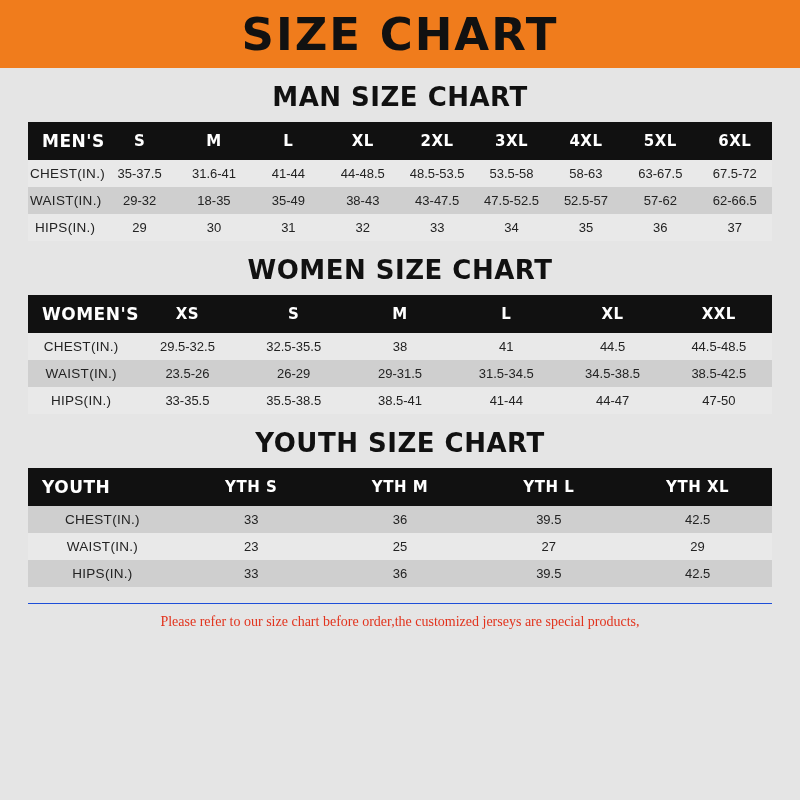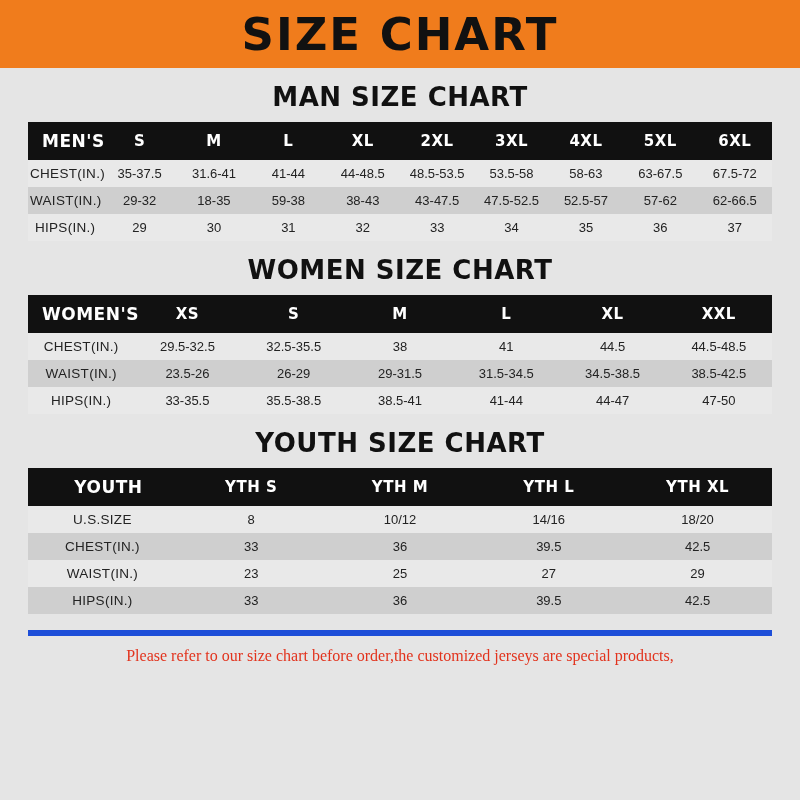--- a/index.html
+++ b/index.html
@@ -69,41 +69,41 @@
   table.size-table thead th {
     background: #111111;
     color: #ffffff;
     font-size: 15px;
     font-weight: bold;
     padding: 9px 2px;
     font-family: "DejaVu Sans", sans-serif;
     letter-spacing: 0.5px;
   }
   table.size-table thead th.corner {
-    text-align: center;
+    text-align: left;
     padding-left: 14px;
     font-size: 17px;
   }
   table.size-table tbody td.rowlabel {
     font-weight: normal;
     letter-spacing: 0.3px;
     font-size: 13.5px;
   }
   tr.band-light td {
     background: #e9e9e9;
   }
   tr.band-dark td {
     background: #cfcfcf;
   }
   .footer-note {
     margin-top: 16px;
     padding: 8px 24px 0 24px;
-    border-top: 6px solid #1d4ed8;
+    border-top: 1px solid #1d4ed8;
     color: #e2331d;
-    font-size: 16px;
+    font-size: 14px;
     line-height: 1.45;
     text-align: center;
     font-family: "Liberation Serif", serif;
   }
   .footer-note div {
     white-space: nowrap;
   }
 </style>
 </head>
 <body>
@@ -143,21 +143,21 @@
             <td>48.5-53.5</td>
             <td>53.5-58</td>
             <td>58-63</td>
             <td>63-67.5</td>
             <td>67.5-72</td>
           </tr>
           <tr class="band-dark">
             <td class="rowlabel">WAIST(IN.)</td>
             <td>29-32</td>
             <td>18-35</td>
-            <td>59-38</td>
+            <td>35-49</td>
             <td>38-43</td>
             <td>43-47.5</td>
             <td>47.5-52.5</td>
             <td>52.5-57</td>
             <td>57-62</td>
             <td>62-66.5</td>
           </tr>
           <tr class="band-light">
             <td class="rowlabel">HIPS(IN.)</td>
             <td>29</td>
@@ -226,27 +226,20 @@
         <thead>
           <tr>
             <th class="corner">YOUTH</th>
             <th>YTH S</th>
             <th>YTH M</th>
             <th>YTH L</th>
             <th>YTH XL</th>
           </tr>
         </thead>
         <tbody>
-          <tr class="band-light">
-            <td class="rowlabel">U.S.SIZE</td>
-            <td>8</td>
-            <td>10/12</td>
-            <td>14/16</td>
-            <td>18/20</td>
-          </tr>
           <tr class="band-dark">
             <td class="rowlabel">CHEST(IN.)</td>
             <td>33</td>
             <td>36</td>
             <td>39.5</td>
             <td>42.5</td>
           </tr>
           <tr class="band-light">
             <td class="rowlabel">WAIST(IN.)</td>
             <td>23</td>

